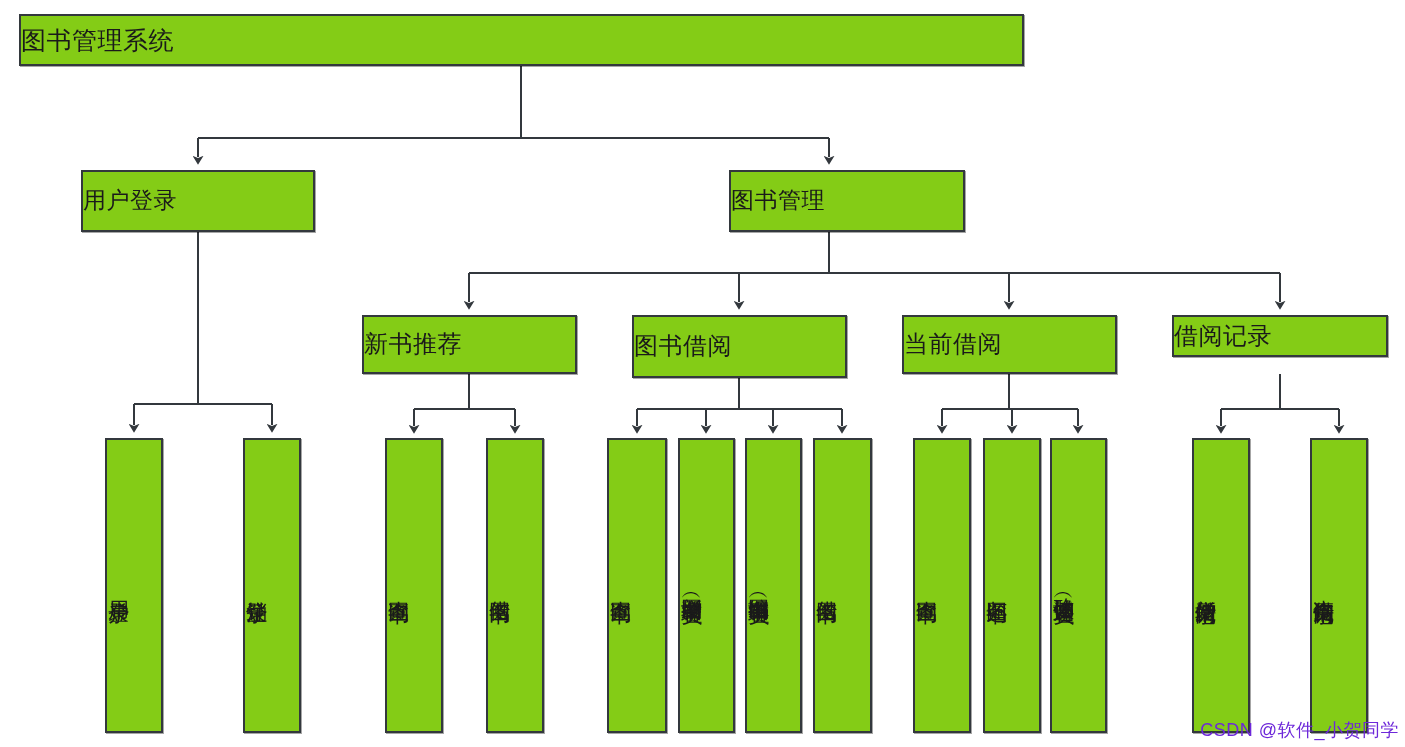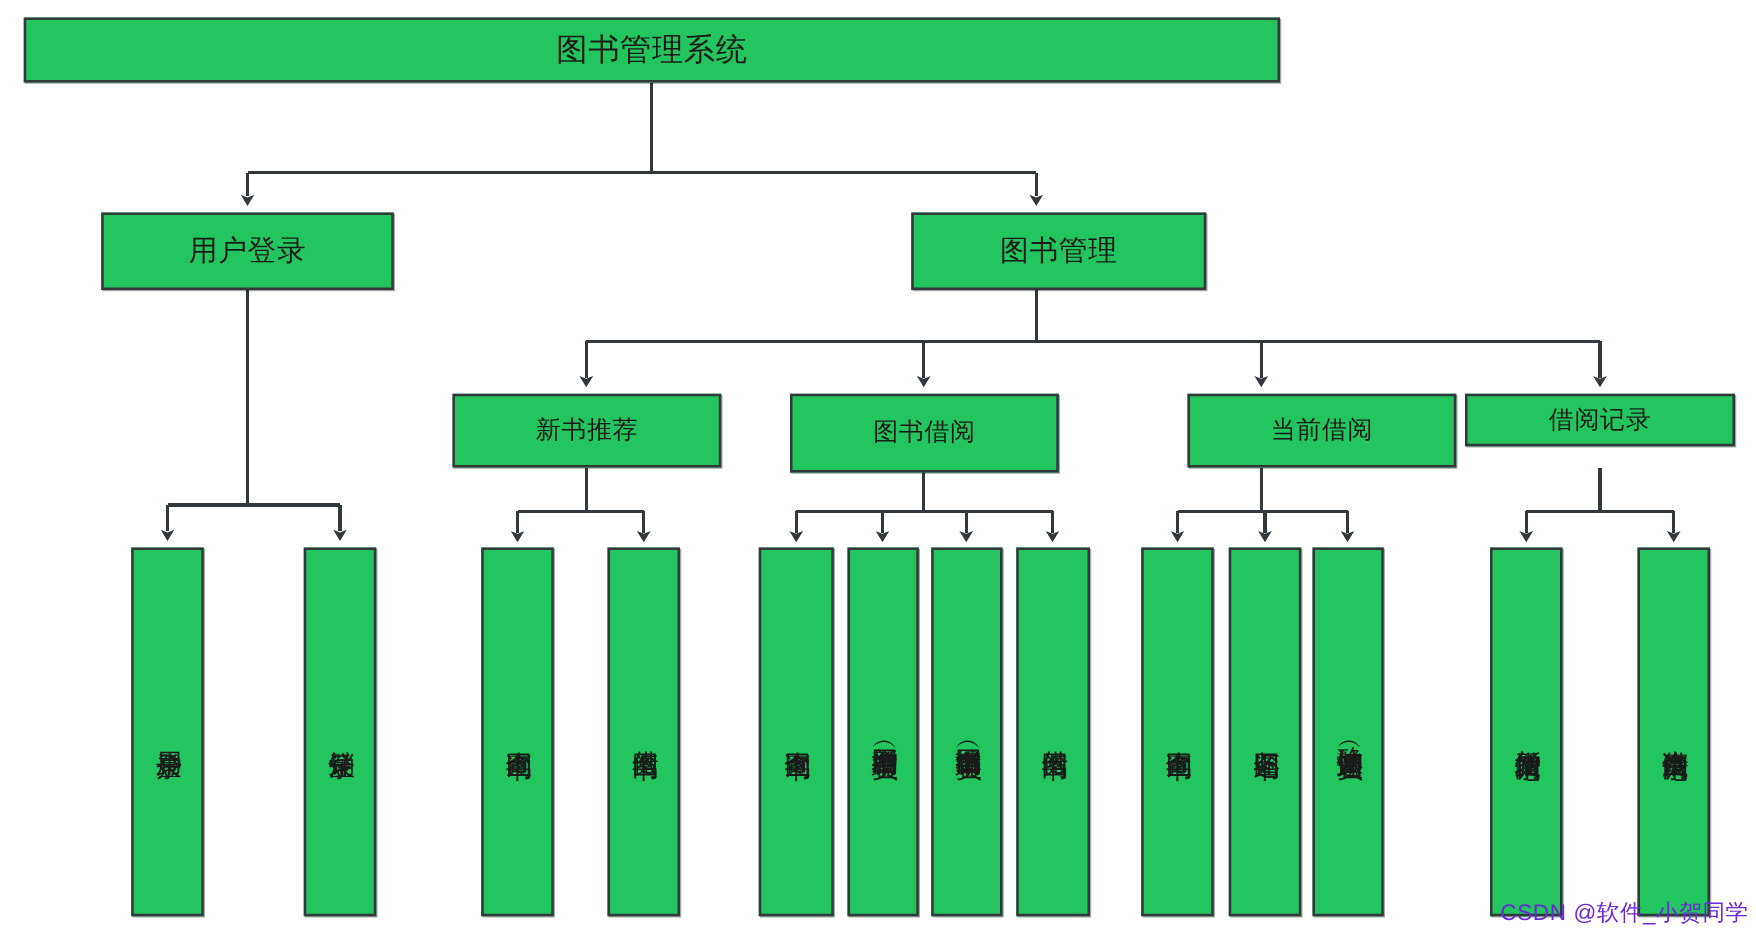--- a/index.html
+++ b/index.html
@@ -22,37 +22,36 @@
     position: absolute;
     left: 0;
     top: 0;
     width: 1405px;
     height: 747px;
     pointer-events: none;
   }
   .node {
     position: absolute;
     box-sizing: border-box;
-    background: #22c55e;
+    background: #84cc16;
     border: 2px solid #33383d;
     display: flex;
     align-items: center;
-    justify-content: center;
     text-align: center;
     color: #1a1a1a;
     box-shadow: 1px 1px 0 rgba(0,0,0,0.35);
   }
   .node .label {
     display: block;
     line-height: 1.12;
     letter-spacing: 0.5px;
   }
   .lvl0 { font-size: 25px; }
   .lvl1 { font-size: 23px; }
-  .lvl2 { font-size: 20px; }
+  .lvl2 { font-size: 24px; }
   .leaf {
     font-size: 21px;
   }
   .leaf .label {
     writing-mode: vertical-rl;
     text-orientation: upright;
     line-height: 1.08;
     letter-spacing: 1px;
     max-height: 100%;
     white-space: nowrap;
@@ -133,21 +132,21 @@
   <div class="node lvl1" id="node-l1-1" style="left: 711px; top: 170px; width: 236px; height: 62px; margin-left: 18px;">
     <span class="label">图书管理</span>
   </div>
 
   <div class="node lvl2" id="node-l2-0" style="left: 362px; top: 315px; width: 215px; height: 59px;">
     <span class="label">新书推荐</span>
   </div>
   <div class="node lvl2" id="node-l2-1" style="left: 632px; top: 315px; width: 215px; height: 63px;">
     <span class="label">图书借阅</span>
   </div>
-  <div class="node lvl2" id="node-l2-2" style="left: 902px; top: 315px; width: 215px; height: 59px; margin-left: 48px;">
+  <div class="node lvl2" id="node-l2-2" style="left: 902px; top: 315px; width: 215px; height: 59px;">
     <span class="label">当前借阅</span>
   </div>
   <div class="node lvl2" id="node-l2-3" style="left: 1172px; top: 315px; width: 216px; height: 42px;">
     <span class="label">借阅记录</span>
   </div>
 
   <div class="node leaf" id="node-leaf-0" style="left: 105px; top: 438px; width: 58px; height: 295px;">
     <span class="label">用户登录</span>
   </div>
   <div class="node leaf" id="node-leaf-1" style="left: 243px; top: 438px; width: 58px; height: 295px;">

